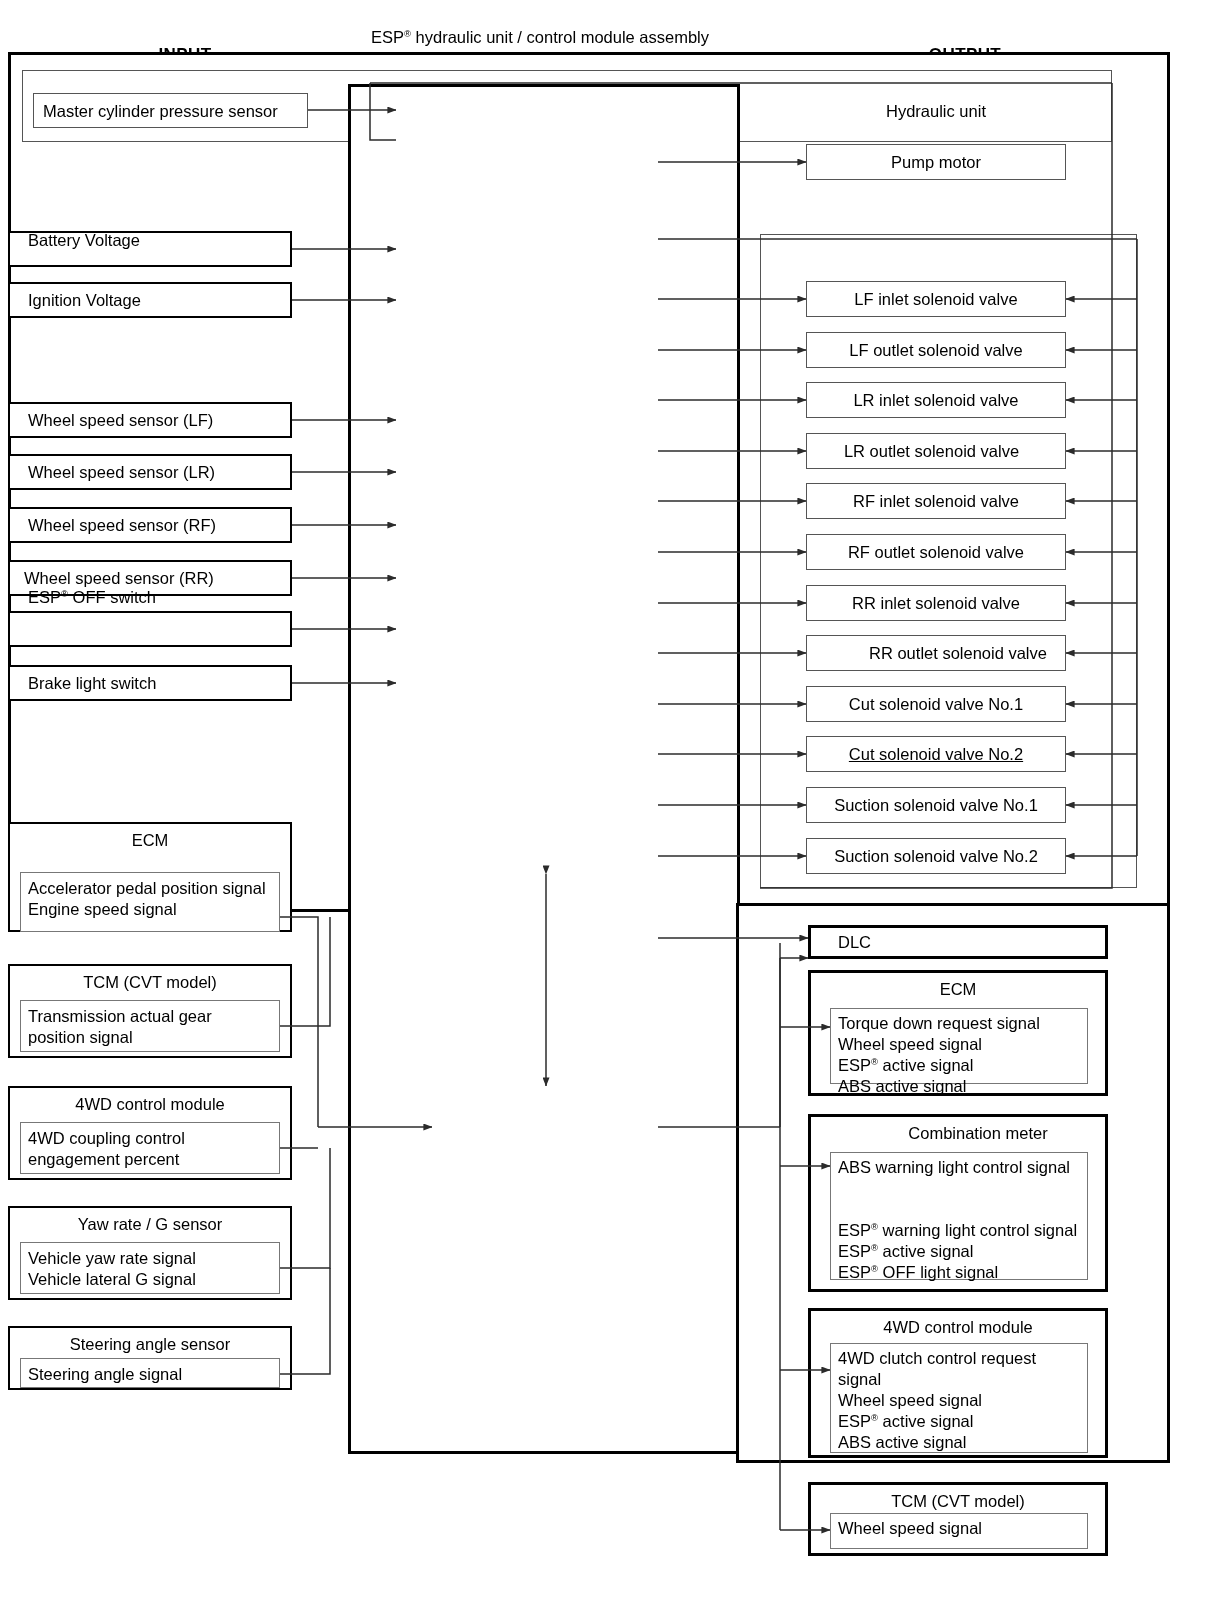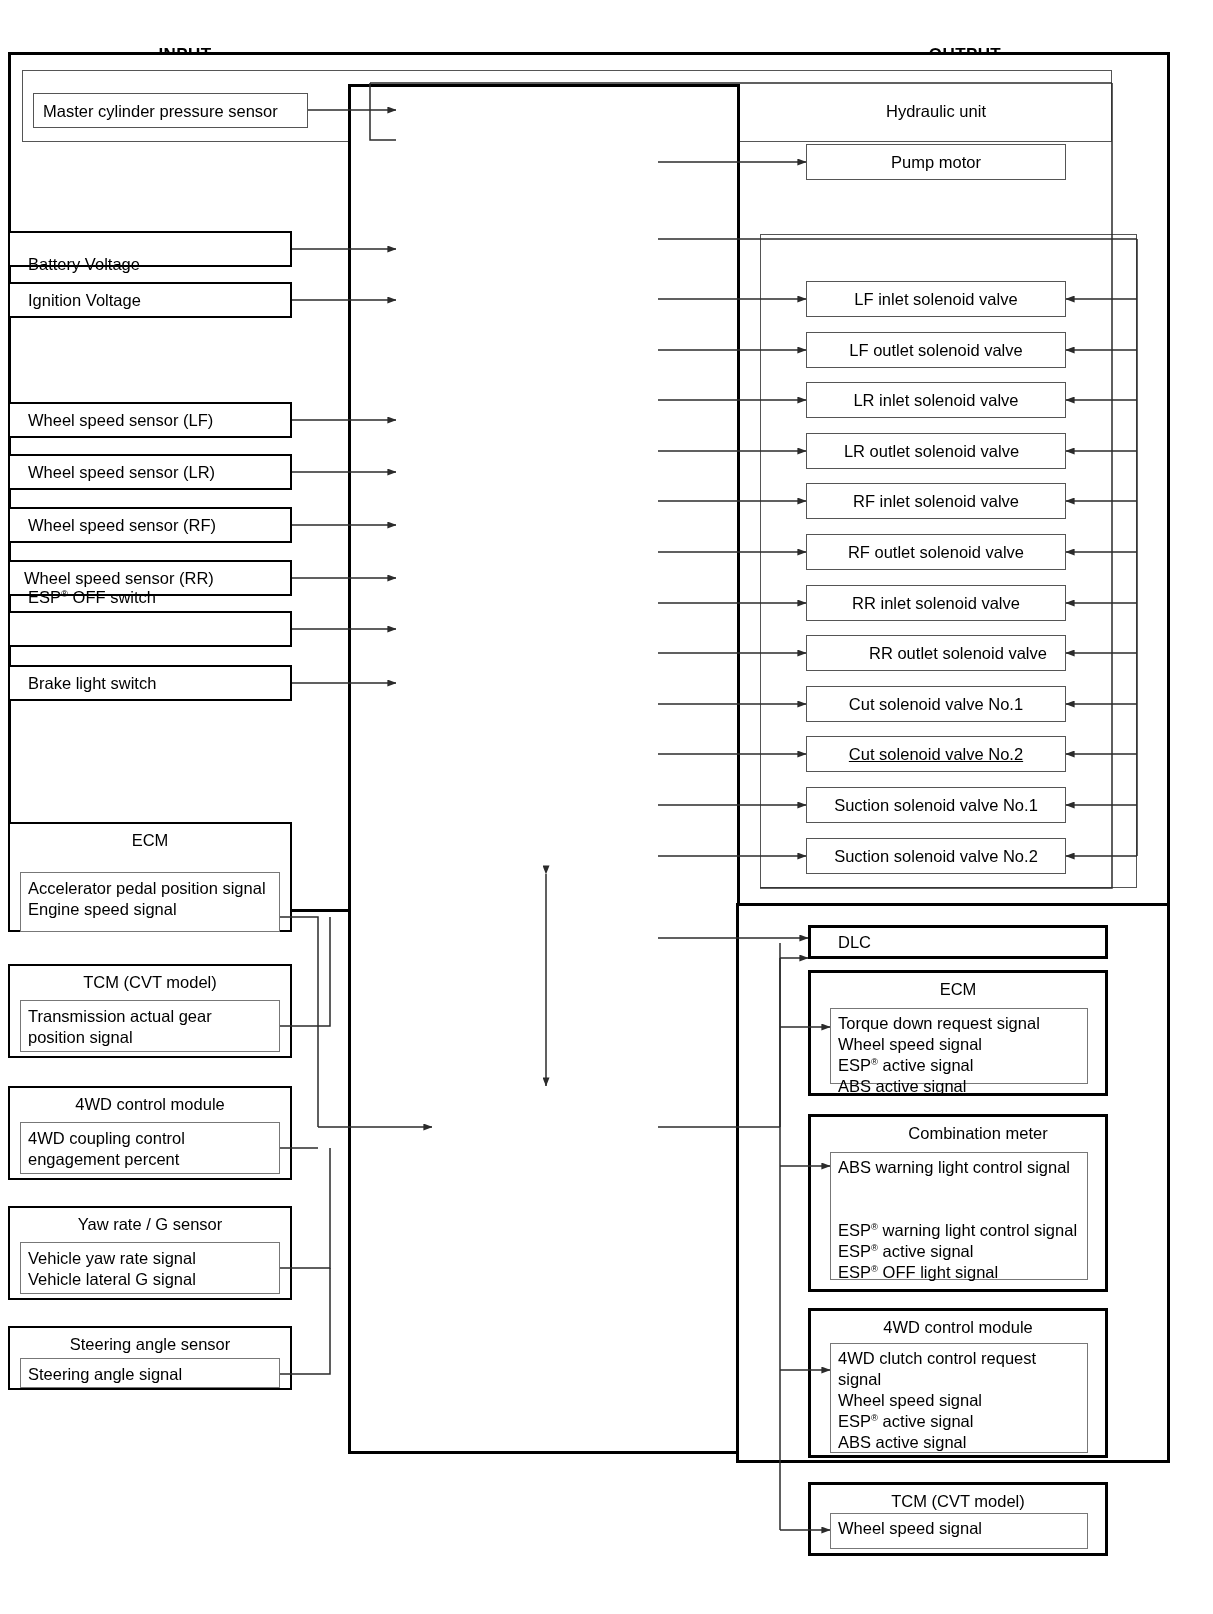--- a/index.html
+++ b/index.html
@@ -29,20 +29,21 @@
          pointer-events:none;}
   #wires line,#wires path,#wires polyline{stroke:#2b2b2b;stroke-width:1.5;fill:none;}
 </style>
 </head>
 <body>
 
 <div id="stage">
 
   <div class="lbl c hdr" style="left:100px;top:8px;width:170px;">INPUT</div>
   <div class="lbl c hdr" style="left:880px;top:8px;width:170px;">OUTPUT</div>
+  <div class="lbl c ttl" style="left:300px;top:27px;width:480px;">ESP<sup class="reg">®</sup> hydraulic unit / control module assembly</div>
 
   <div class="box thick" style="left:8px;top:52px;width:1162px;height:860px;"></div>
 
   <div class="box thin" style="left:22px;top:70px;width:1090px;height:72px;"></div>
   <div class="box thin" style="left:33px;top:93px;width:275px;height:35px;"></div>
   <div class="lbl" style="left:43px;top:101px;width:265px;">Master cylinder pressure sensor</div>
 
   <div class="box thin" style="left:396px;top:92px;width:262px;height:1318px;"></div>
   <div class="lbl c" style="left:396px;top:105px;width:262px;">ESP<sup class="reg">®</sup> control module</div>
 
@@ -90,21 +91,21 @@
       <div class="box thin" style="left: 806px; top: 736px; width: 260px; height: 36px;"></div>
       <div class="lbl c" style="left: 806px; top: 744px; width: 260px; text-decoration: underline;">Cut solenoid valve No.2</div>
       <div class="box thin" style="left: 806px; top: 787px; width: 260px; height: 36px;"></div>
       <div class="lbl c" style="left: 806px; top: 795px; width: 260px;">Suction solenoid valve No.1</div>
       <div class="box thin" style="left: 806px; top: 838px; width: 260px; height: 36px;"></div>
       <div class="lbl c" style="left: 806px; top: 846px; width: 260px;">Suction solenoid valve No.2</div>
     </div>
 
   <div id="input-boxes">
       <div class="box med" style="left: 8px; top: 231px; width: 284px; height: 36px;"></div>
-      <div class="lbl" style="left: 28px; top: 254px; width: 264px;">Battery Voltage</div>
+      <div class="lbl" style="left: 28px; top: 230px; width: 264px;">Battery Voltage</div>
       <div class="box med" style="left: 8px; top: 282px; width: 284px; height: 36px;"></div>
       <div class="lbl" style="left: 28px; top: 290px; width: 264px;">Ignition Voltage</div>
       <div class="box med" style="left: 8px; top: 402px; width: 284px; height: 36px;"></div>
       <div class="lbl" style="left: 28px; top: 410px; width: 264px;">Wheel speed sensor (LF)</div>
       <div class="box med" style="left: 8px; top: 454px; width: 284px; height: 36px;"></div>
       <div class="lbl" style="left: 28px; top: 462px; width: 264px;">Wheel speed sensor (LR)</div>
       <div class="box med" style="left: 8px; top: 507px; width: 284px; height: 36px;"></div>
       <div class="lbl" style="left: 28px; top: 515px; width: 264px;">Wheel speed sensor (RF)</div>
       <div class="box med" style="left: 8px; top: 560px; width: 284px; height: 36px;"></div>
       <div class="lbl" style="left: 24px; top: 568px; width: 264px;">Wheel speed sensor (RR)</div>

